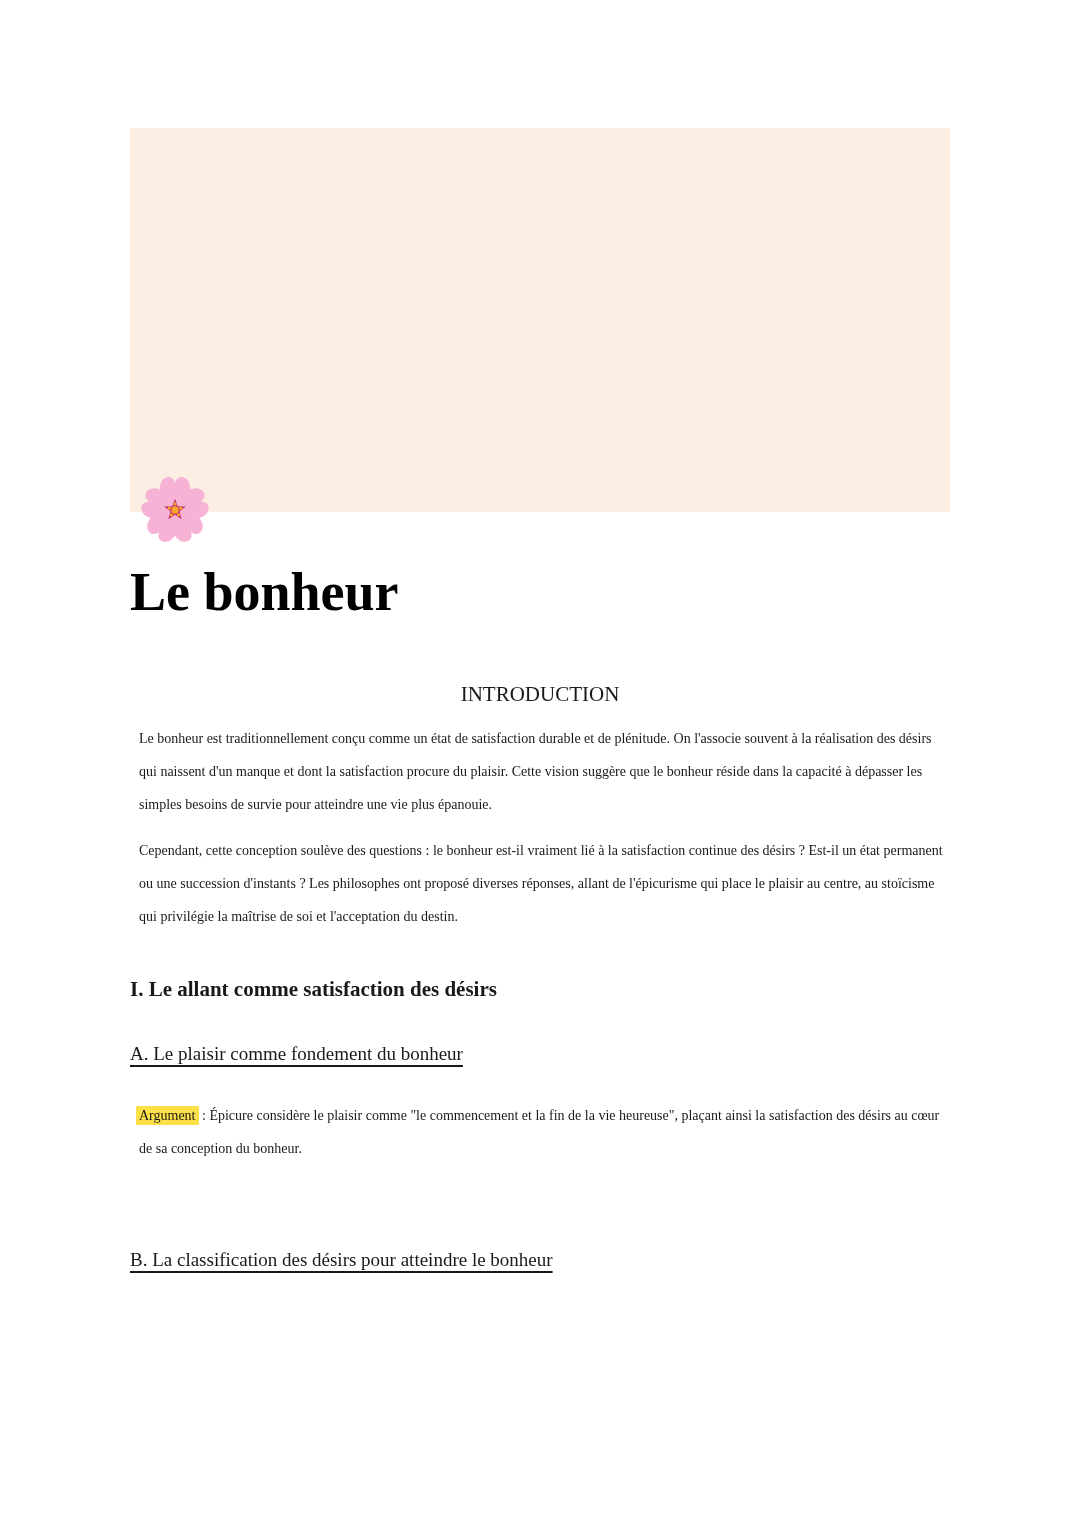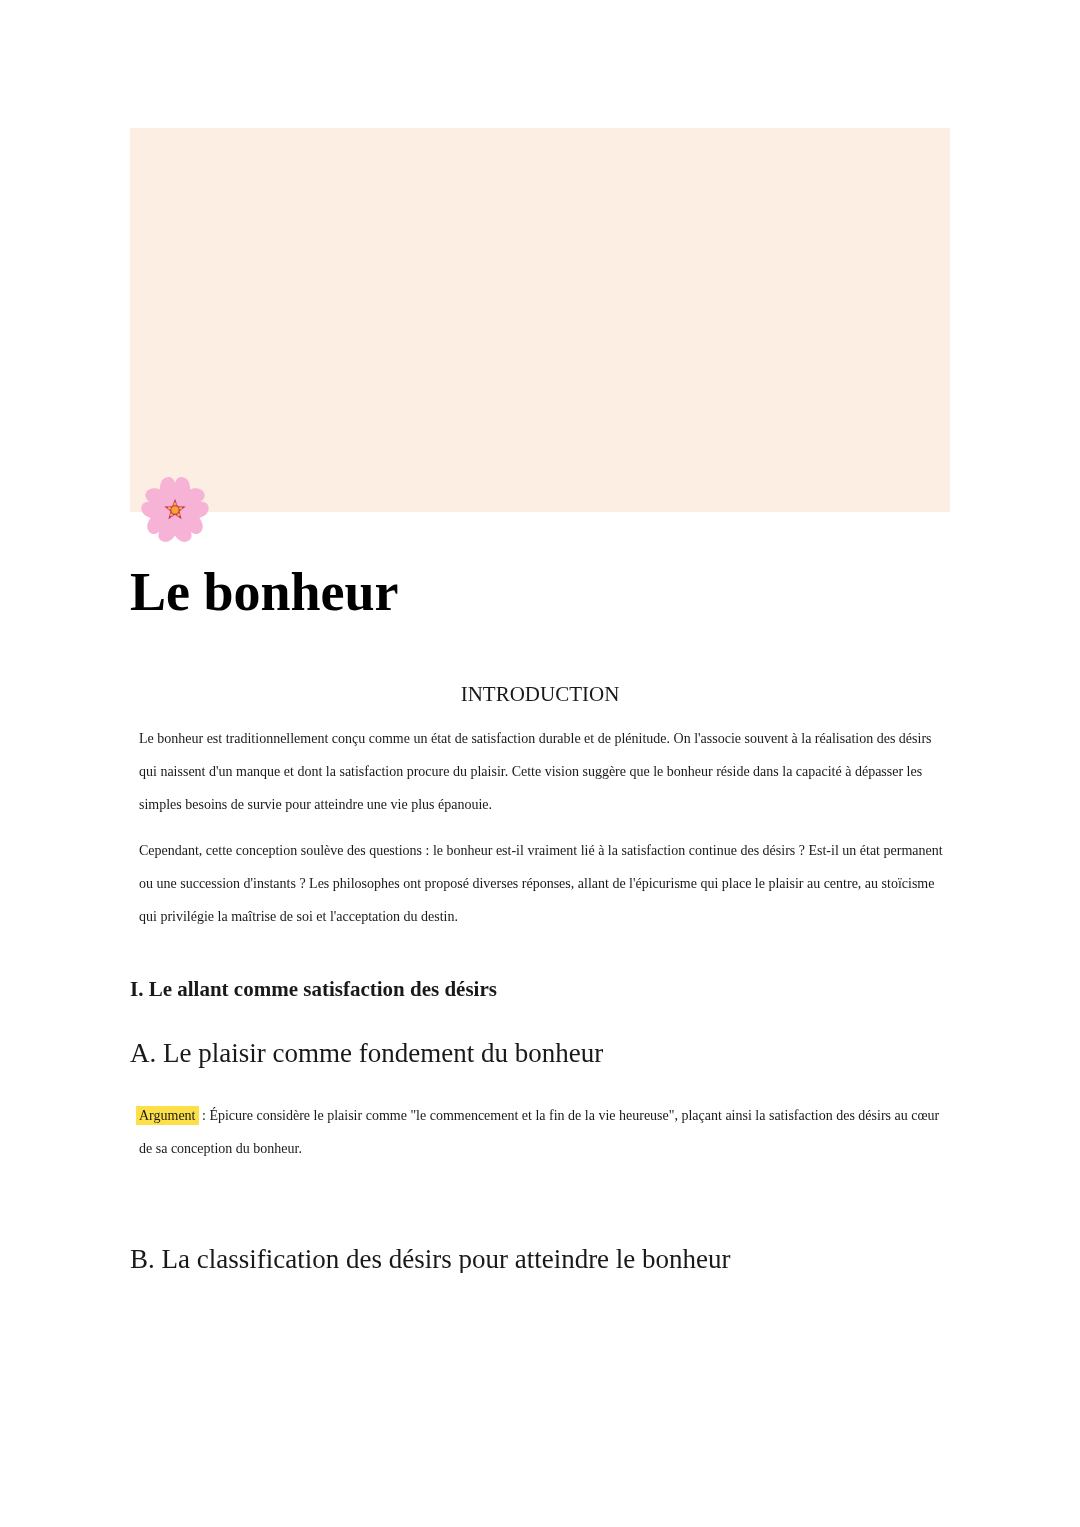--- a/index.html
+++ b/index.html
@@ -61,22 +61,23 @@
   }
   .para-2 { margin-top: 13px; }
   .section-heading {
     margin: 40px 0 0 0;
     font-size: 21px;
     line-height: 33px;
     font-weight: 700;
   }
   .subsection-heading {
     margin: 31px 0 0 0;
-    font-size: 27px;
+    font-size: 19px;
     line-height: 33px;
+    text-decoration: underline;
     text-decoration-thickness: 1.5px;
     text-underline-offset: 5px;
   }
   .these-line { margin-top: 12px; }
   .argument-line { margin-top: 29px; }
   .b-heading { margin-top: 78px; }
   .hl {
     padding: 2px 3px;
     margin-left: -3px;
   }

